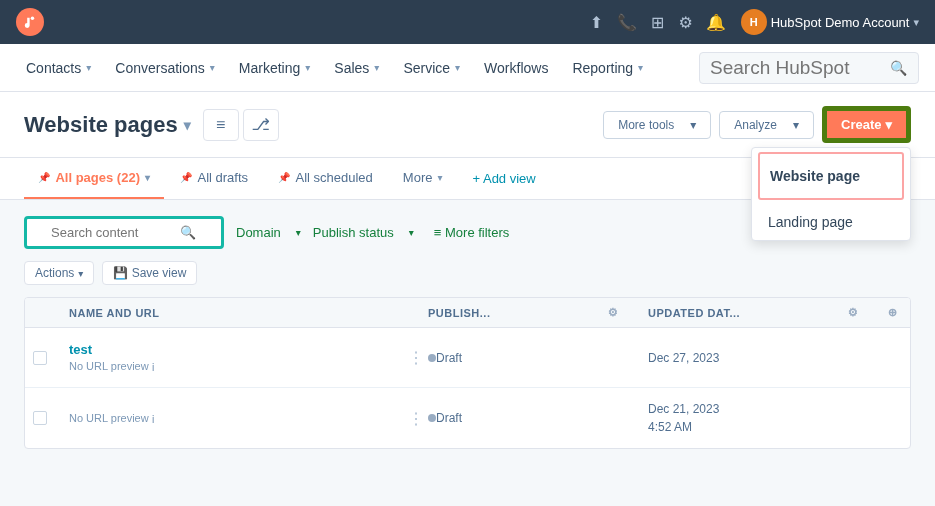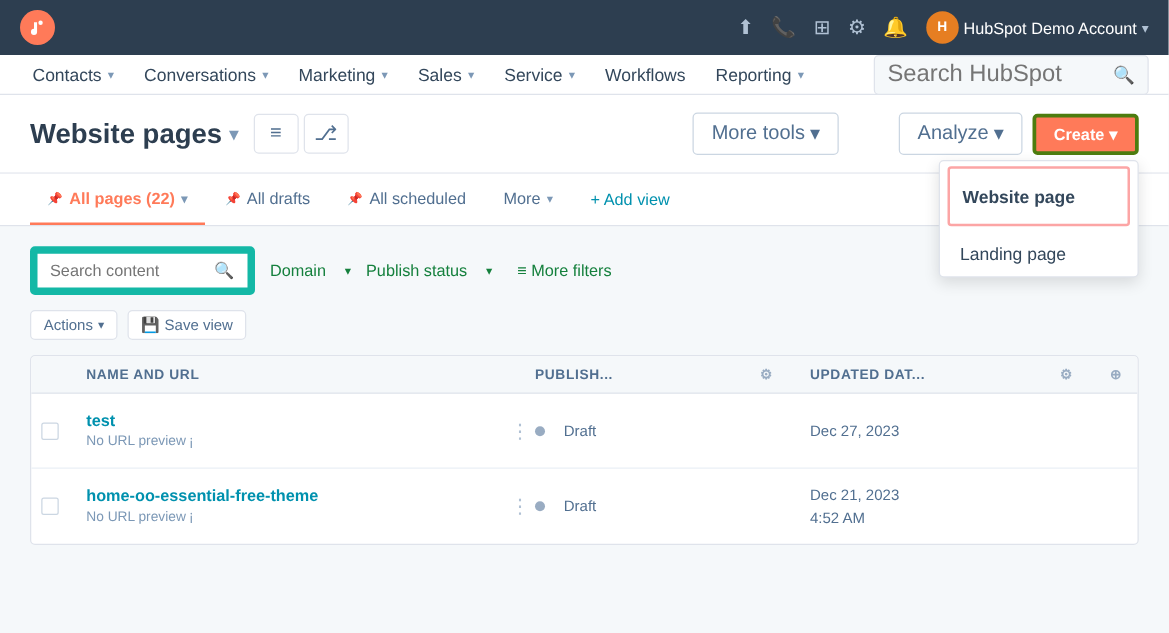--- a/index.html
+++ b/index.html
@@ -17,21 +17,21 @@
     }
     .top-nav-left { display: flex; align-items: center; gap: 8px; }
     .hubspot-logo { width: 28px; height: 28px; }
     .top-nav-right { display: flex; align-items: center; gap: 14px; color: #b0c1d4; font-size: 16px; }
     .account-name { color: #fff; font-size: 13px; display: flex; align-items: center; gap: 4px; cursor: pointer; }
     .avatar-circle { width: 26px; height: 26px; background: #e67e22; border-radius: 50%; display: flex; align-items: center; justify-content: center; font-size: 11px; color: #fff; font-weight: bold; }
 
     
     .main-nav {
       background: #fff;
-      height: 32px;
+      height: 48px;
       display: flex;
       align-items: center;
       padding: 0 16px;
       border-bottom: 1px solid #dfe3eb;
       gap: 4px;
     }
     .nav-item {
       display: flex; align-items: center; gap: 3px;
       padding: 6px 10px;
       font-size: 14px;
@@ -91,32 +91,31 @@
       color: #516f90;
       font-size: 16px;
     }
 
     .header-actions { display: flex; align-items: center; gap: 8px; position: relative; }
     .btn-outline {
       border: 1px solid #cbd6e2;
       background: #fff;
       border-radius: 4px;
       padding: 6px 14px;
-      font-size: 16px;
+      font-size: 12px;
       color: #516f90;
       cursor: pointer;
       display: flex;
       align-items: center;
-      gap: 4px;
-      margin-left: 40px;
+      gap: 16px;
     }
 
     .btn-orange {
       background: #ff7a59;
-      border: 3px solid #4d7c0f;
+      border: 5px solid #4d7c0f;
       border-radius: 4px;
       padding: 6px 14px;
       font-size: 13px;
       color: #fff;
       cursor: pointer;
       display: flex;
       align-items: center;
       gap: 4px;
       font-weight: 600;
     }
@@ -172,28 +171,28 @@
     .tab.active { color: #ff7a59; border-bottom-color: #ff7a59; font-weight: 600; }
     .tab .pin-icon { font-size: 10px; color: #a0b3c6; }
     .tab-add { color: #0091ae; font-size: 13px; padding: 12px 14px; cursor: pointer; display: flex; align-items: center; gap: 4px; }
 
     
     .content-area { padding: 16px 24px; }
 
     
     .filter-row { display: flex; align-items: center; gap: 12px; margin-bottom: 12px; }
     .search-field {
-      border: 6px solid #14b8a6;
-      border-radius: 4px;
-      padding: 6px 10px;
+      border: 3px solid #14b8a6;
+      border-radius: 4px;
+      padding: 6px 24px;
       background: #fff;
       display: flex;
       align-items: center;
       gap: 6px;
-      width: 180px;
+      width: 200px;
     }
     .search-field input { border: none; outline: none; font-size: 13px; color: #33475b; width: 100%; background: transparent; }
     .search-field .s-icon { color: #7c98b6; font-size: 13px; }
 
     .filter-btn { color: #15803d; font-size: 13px; cursor: pointer; display: flex; align-items: center; gap: 15px; }
 
     
     .action-row { display: flex; align-items: center; gap: 8px; margin-bottom: 12px; }
     .btn-sm {
       border: 1px solid #dfe3eb;
@@ -241,21 +240,21 @@
       border: 1px solid #cbd6e2;
       border-radius: 2px;
       background: #fff;
       display: block;
       cursor: pointer;
     }
     .cell-name { display: flex; flex-direction: column; gap: 2px; }
     .page-link { color: #0091ae; font-size: 13px; font-weight: 600; cursor: pointer; text-decoration: none; }
     .url-preview { font-size: 11px; color: #7c98b6; display: flex; align-items: center; gap: 3px; }
 
-    .status-badge { display: flex; align-items: center; gap: 15px; font-size: 12px; color: #516f90; }
+    .status-badge { display: flex; align-items: center; gap: 0; font-size: 12px; color: #516f90; }
     .status-dot { width: 8px; height: 8px; border-radius: 50%; background: #99acc2; }
     .date-cell { font-size: 12px; color: #516f90; line-height: 1.5; }
 
     .drag-handle { color: #b0c1d4; font-size: 16px; cursor: grab; }
   </style>
 </head>
 <body>
 
 <div class="top-nav">
   <div class="top-nav-left">
@@ -449,21 +448,20 @@
       </div>
       <div></div>
       <div></div>
     </div>
 
     <div class="table-row">
       <div>
         <span class="checkbox"></span>
       </div>
       <div class="cell-name">
-        <a class="page-link" href="#">home-oo-essential-free-theme</a>
         <span class="url-preview">
           <span>No URL preview</span>
           <span style="color:#7c98b6;font-size:11px;">ℹ</span>
         </span>
       </div>
       <div>
         <span class="drag-handle">⋮</span>
       </div>
       <div class="status-badge">
         <span class="status-dot"></span>

